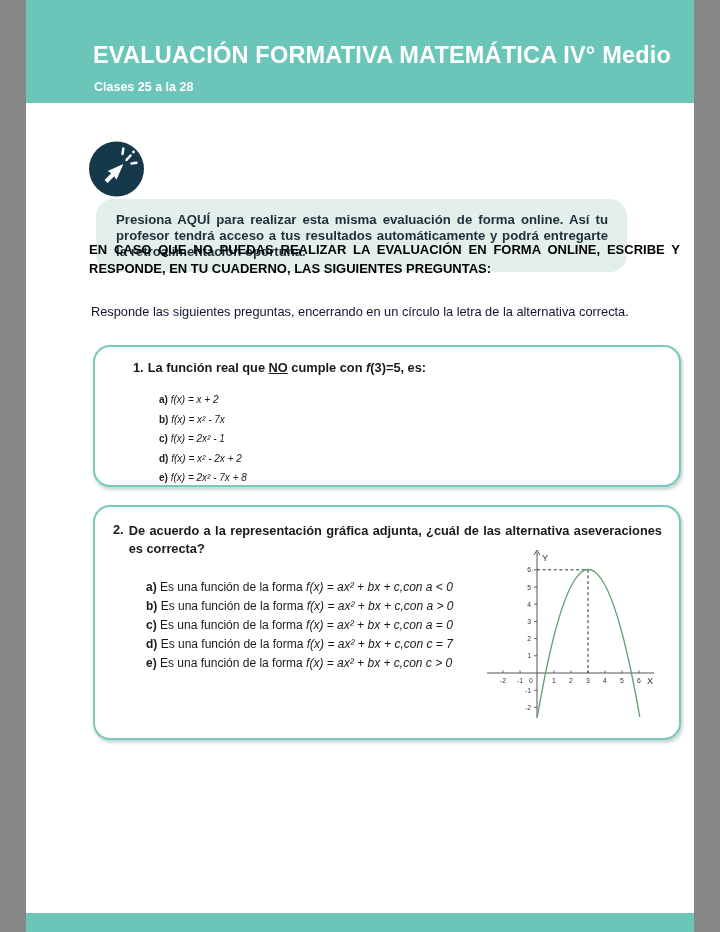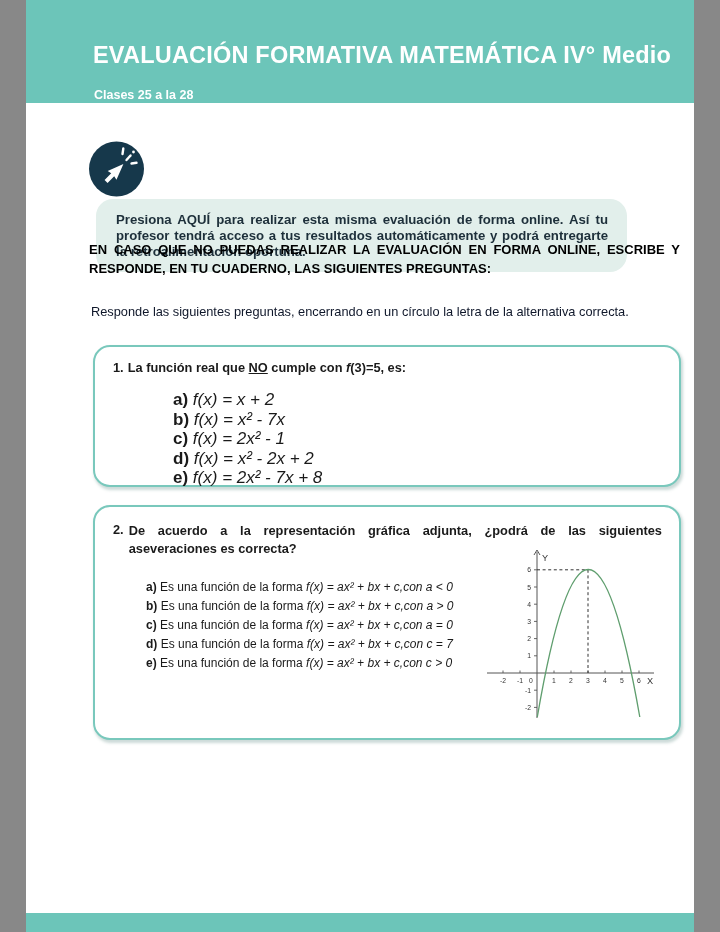--- a/index.html
+++ b/index.html
@@ -21,21 +21,21 @@
     height: 103px;
     background: #6cc5b9;
     color: #fff;
   }
   .header-title {
     position: absolute; left: 67px; top: 42px;
     font-size: 23.5px; font-weight: bold; letter-spacing: 0.2px;
     white-space: nowrap;
   }
   .header-subtitle {
-    position: absolute; left: 68px; top: 88px;
+    position: absolute; left: 68px; top: 80px;
     font-size: 12.5px; font-weight: bold;
   }
 
   
   .callout {
     position: absolute; left: 62px; top: 138px; right: 67px;
     display: flex; align-items: flex-start; flex-direction: column;
   }
   .callout-icon { flex: 0 0 auto; width: 57px; height: 60px; margin-top: 1px; }
   .callout-box {
@@ -61,29 +61,29 @@
   }
 
   
   .qbox {
     position: absolute; left: 67px; width: 588px;
     background: #fff;
     border: 2px solid #79c8bc;
     border-radius: 17px;
     box-shadow: 1.5px 2.5px 3px rgba(110,150,143,0.35);
   }
-  #q1 { top: 345px; height: 142px; }
+  #q1 { top: 345px; height: 142px; padding-left: 20px; }
   #q2 { top: 505px; height: 235px; }
 
   .q-title { margin: 13px 18px 0 18px; font-size: 12.8px; font-weight: bold; }
   .q-num { margin-right: 4px; }
   .u { text-decoration: underline; }
   .fit { font-style: italic; }
 
-  .options1 { margin: 15px 0 0 78px; font-size: 17px; line-height: 19.5px; }
+  .options1 { margin: 15px 0 0 44px; font-size: 10px; line-height: 19.5px; }
   .letter { font-weight: bold; }
   .formula { font-style: italic; }
 
   .q-title2 { display: flex; margin: 15px 17px 0 18px; font-size: 12.8px; font-weight: bold; }
   .q-num2 { margin-right: 5px; }
   .q2-text { flex: 1; text-align: justify; line-height: 17.5px; }
   .options2 {
     margin: 21px 0 0 51px;
     font-size: 12px; line-height: 19px; white-space: nowrap;
   }
@@ -139,21 +139,21 @@
       <div class="option"><span class="letter">b)</span> <span class="formula">f(x) = x² - 7x</span></div>
       <div class="option"><span class="letter">c)</span> <span class="formula">f(x) = 2x² - 1</span></div>
       <div class="option"><span class="letter">d)</span> <span class="formula">f(x) = x² - 2x + 2</span></div>
       <div class="option"><span class="letter">e)</span> <span class="formula">f(x) = 2x² - 7x + 8</span></div>
     </div>
   </div>
 
   <div class="qbox" id="q2">
     <div class="q-title2">
       <span class="q-num2">2.</span>
-      <div class="q2-text">De acuerdo a la representación gráfica adjunta, ¿podrá de las siguientes aseveraciones es correcta?</div>
+      <div class="q2-text">De acuerdo a la representación gráfica adjunta, ¿cuál de las alternativa aseveraciones es correcta?</div>
     </div>
     <div class="options2">
       <div class="option"><span class="letter">a)</span> <span>Es una función de la forma </span><span class="formula">f(x) = ax² + bx + c,con a &lt; 0</span></div>
       <div class="option"><span class="letter">b)</span> <span>Es una función de la forma </span><span class="formula">f(x) = ax² + bx + c,con a &gt; 0</span></div>
       <div class="option"><span class="letter">c)</span> <span>Es una función de la forma </span><span class="formula">f(x) = ax² + bx + c,con a = 0</span></div>
       <div class="option"><span class="letter">d)</span> <span>Es una función de la forma </span><span class="formula">f(x) = ax² + bx + c,con c = 7</span></div>
       <div class="option"><span class="letter">e)</span> <span>Es una función de la forma </span><span class="formula">f(x) = ax² + bx + c,con c &gt; 0</span></div>
     </div>
 
     <svg class="graph" viewBox="0 0 205 192">

